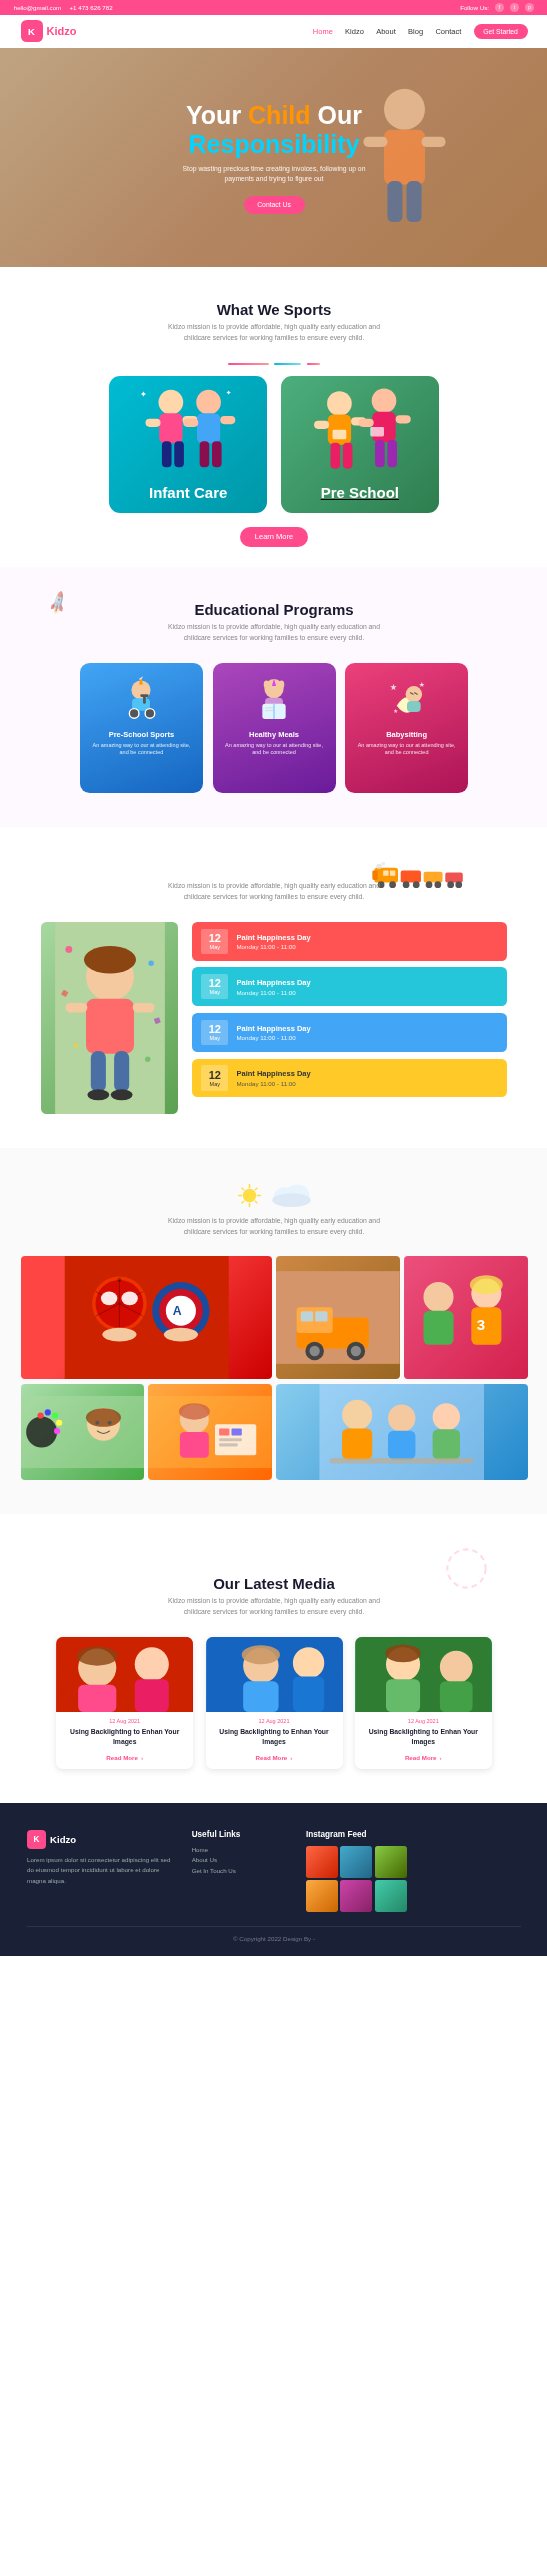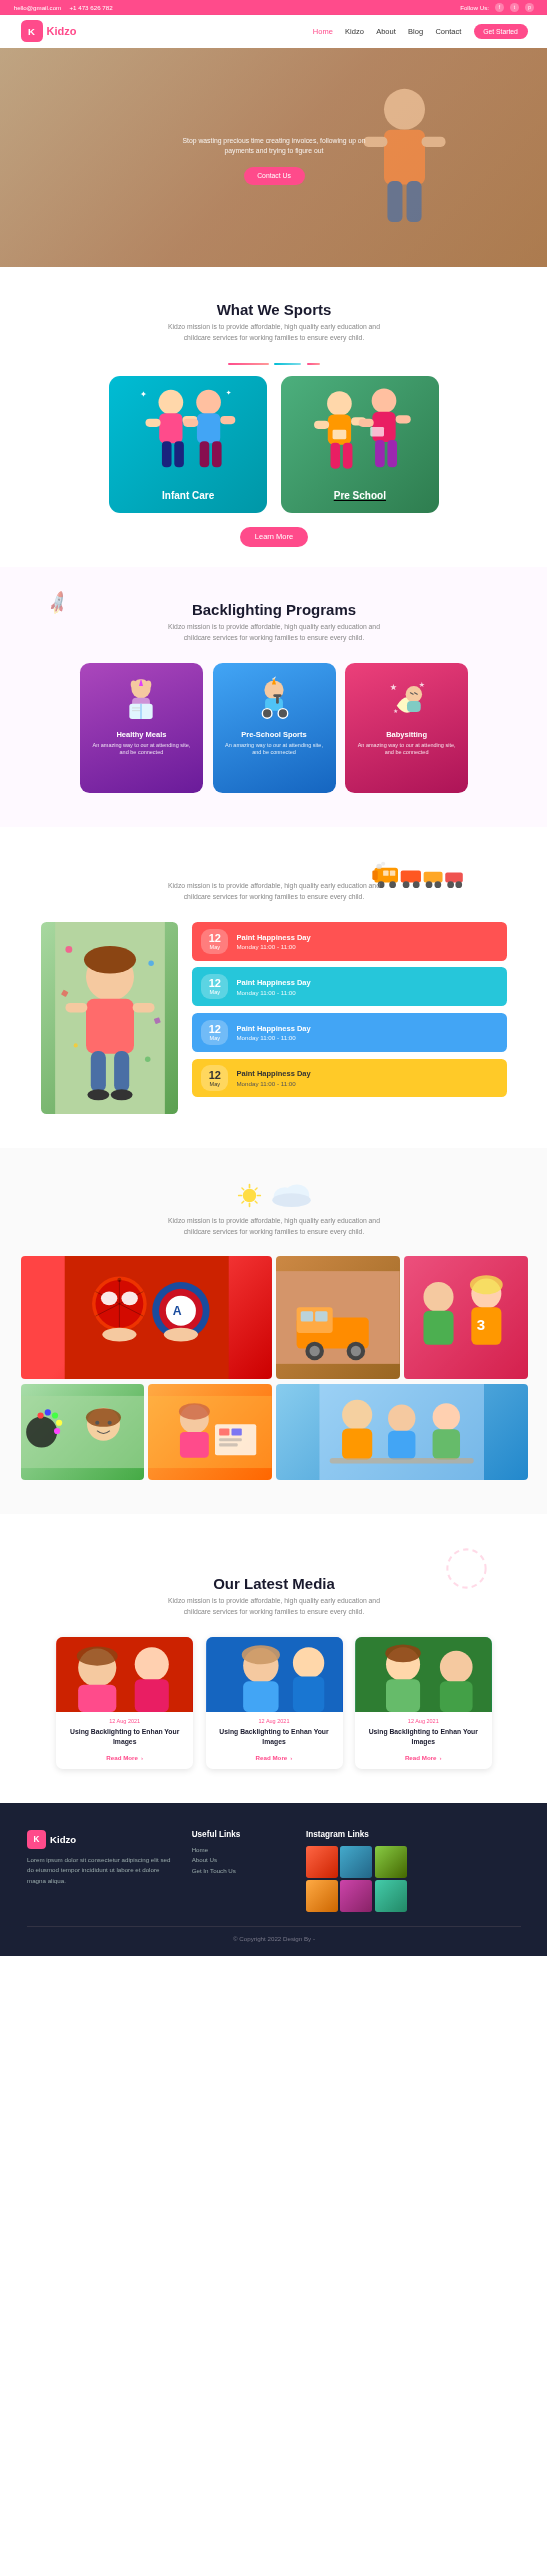--- a/index.html
+++ b/index.html
@@ -80,21 +80,21 @@
     }
     .offer-card.blue { background: linear-gradient(135deg, #00bcd4, #0097a7); }
     .offer-card.teal { background: linear-gradient(135deg, #4caf7d, #2e7d4f); text-decoration: underline; }
     .offer-card-illustration {
       position: absolute;
       top: 6.8px;
       width: 100%;
       display: flex;
       justify-content: center;
     }
-    .offer-card-label { color: #fff; font-size: 10px; font-weight: 700; z-index: 2; }
+    .offer-card-label { color: #fff; font-size: 15px; font-weight: 700; z-index: 2; }
     .learn-more-wrap { text-align: center; margin-top: 11px; }
     .btn-learn { background: #ff4b8b; color: #fff; padding: 5.5px 15px; border-radius: 13.7px; font-size: 7.5px; border: none; cursor: pointer; }
 
     
     .edu-section { background: #fef9ff; padding: 34px 27px; }
     .edu-cards { display: flex; gap: 9.6px; justify-content: center; margin-top: 6.8px; }
     .edu-card {
       width: 123px;
       border-radius: 9.6px;
       overflow: hidden;
@@ -114,21 +114,21 @@
     
     .events-section { background: #fff; padding: 34px 41px; }
     .events-container { display: flex; gap: 13.7px; margin-top: 13.7px; }
     .events-photo { width: 137px; flex-shrink: 0; height: 192px; background: #b5d5a0; border-radius: 5.5px; overflow: hidden; }
     .events-list { flex: 1; display: flex; flex-direction: column; gap: 6.8px; }
     .event-item { display: flex; align-items: center; gap: 8.2px; padding: 6.8px 9.6px; border-radius: 5.5px; }
     .event-item.red { background: #ff5252; }
     .event-item.teal { background: #26c6da; }
     .event-item.blue-ev { background: #42a5f5; }
     .event-item.yellow { background: #ffca28; }
-    .event-date { background: rgba(255,255,255,0.25); border-radius: 9px; padding: 4.1px 6.8px; text-align: center; min-width: 27px; }
+    .event-date { background: rgba(255,255,255,0.25); border-radius: 2px; padding: 4.1px 6.8px; text-align: center; min-width: 27px; }
     .event-date-num { font-size: 11px; font-weight: 800; color: #fff; line-height: 1; }
     .event-date-month { font-size: 5.5px; color: #fff; }
     .event-info { flex: 1; }
     .event-title { font-size: 7.5px; font-weight: 700; color: #fff; margin-bottom: 1.4px; }
     .event-time { font-size: 6.2px; color: rgba(255,255,255,0.9); }
 
     
     .gallery-section { background: #fafafa; padding: 34px 20.5px; }
     .gallery-item { background: #ddd; border-radius: 4.1px; overflow: hidden; }
     .gallery-item.large { height: 123px; }
@@ -231,20 +231,24 @@
 
       <circle cx="90" cy="50" r="30" fill="#f5c9a0"></circle>
       <rect x="60" y="80" width="60" height="80" rx="10" fill="#ff8c42"></rect>
       <rect x="30" y="90" width="35" height="15" rx="7" fill="#f5c9a0"></rect>
       <rect x="115" y="90" width="35" height="15" rx="7" fill="#f5c9a0"></rect>
       <rect x="65" y="155" width="22" height="60" rx="8" fill="#4a6fa5"></rect>
       <rect x="93" y="155" width="22" height="60" rx="8" fill="#4a6fa5"></rect>
     </svg>
   </div>
   <div class="hero-content">
+    <h1 class="hero-title">
+      <span>Your </span><span class="highlight-orange">Child</span><span> Our</span><br>
+      <span class="highlight-blue">Responsibility</span>
+    </h1>
     <p class="hero-subtitle">Stop wasting precious time creating invoices, following up on payments and trying to figure out</p>
     <button class="btn-contact">Contact Us</button>
   </div>
 </section>
 
 <section class="offer-section section-center">
   <h2 class="section-title">What We Sports</h2>
   <p class="section-desc">Kidzo mission is to provide affordable, high quality early education and childcare services for working families to ensure every child.</p>
 
   <div style="display:flex;justify-content:center;margin-bottom:11px;">
@@ -309,63 +313,63 @@
   <div class="learn-more-wrap">
     <button class="btn-learn">Learn More</button>
   </div>
 </section>
 
 <section class="edu-section section-center">
 
   <div style="position:relative;">
     <div style="position:absolute;left:20.5px;top:-6.8px;font-size:16.4px;transform:rotate(-30deg);opacity:0.5;">🚀</div>
   </div>
-  <h2 class="section-title">Backlighting Programs</h2>
+  <h2 class="section-title">Educational Programs</h2>
   <p class="section-desc">Kidzo mission is to provide affordable, high quality early education and childcare services for working families to ensure every child.</p>
 
   <div class="edu-cards">
-
-    <div class="edu-card purple-card">
-      <div class="edu-card-icon">
-        <svg viewBox="0 0 70 70" width="48" height="48">
-
-          <circle cx="35" cy="20" r="14" fill="#f5c9a0"></circle>
-          <polygon points="35,5 32,16 38,16" fill="#e040fb"></polygon>
-
-          <ellipse cx="24" cy="14" rx="4" ry="6" fill="#f5c9a0"></ellipse>
-          <ellipse cx="46" cy="14" rx="4" ry="6" fill="#f5c9a0"></ellipse>
-          <rect x="22" y="33" width="26" height="20" rx="6" fill="#ce93d8"></rect>
-
-          <rect x="18" y="42" width="34" height="22" rx="4" fill="#e1f5fe"></rect>
-          <line x1="35" y1="42" x2="35" y2="64" stroke="#90caf9" stroke-width="2"></line>
-          <line x1="22" y1="48" x2="34" y2="48" stroke="#ccc" stroke-width="1"></line>
-          <line x1="22" y1="52" x2="34" y2="52" stroke="#ccc" stroke-width="1"></line>
-        </svg>
-      </div>
-      <div class="edu-card-title">Healthy Meals</div>
-      <div class="edu-card-desc">An amazing way to our at attending site, and be connected</div>
-    </div>
 
     <div class="edu-card blue-card">
       <div class="edu-card-icon">
         <svg viewBox="0 0 70 70" width="48" height="48">
 
           <circle cx="35" cy="22" r="14" fill="#f5c9a0"></circle>
           <path d="M35 8 L38 2 L32 6Z" fill="#fff" opacity="0.9"></path>
 
           <polygon points="35,4 32,14 38,14" fill="#ff9800"></polygon>
 
           <rect x="22" y="34" width="26" height="18" rx="6" fill="#4fc3f7"></rect>
           <circle cx="25" cy="56" r="7" fill="#555" stroke="#fff" stroke-width="2"></circle>
           <circle cx="48" cy="56" r="7" fill="#555" stroke="#fff" stroke-width="2"></circle>
           <rect x="38" y="30" width="4" height="12" rx="2" fill="#555"></rect>
           <rect x="34" y="28" width="12" height="4" rx="2" fill="#555"></rect>
         </svg>
       </div>
       <div class="edu-card-title">Pre-School Sports</div>
+      <div class="edu-card-desc">An amazing way to our at attending site, and be connected</div>
+    </div>
+
+    <div class="edu-card purple-card">
+      <div class="edu-card-icon">
+        <svg viewBox="0 0 70 70" width="48" height="48">
+
+          <circle cx="35" cy="20" r="14" fill="#f5c9a0"></circle>
+          <polygon points="35,5 32,16 38,16" fill="#e040fb"></polygon>
+
+          <ellipse cx="24" cy="14" rx="4" ry="6" fill="#f5c9a0"></ellipse>
+          <ellipse cx="46" cy="14" rx="4" ry="6" fill="#f5c9a0"></ellipse>
+          <rect x="22" y="33" width="26" height="20" rx="6" fill="#ce93d8"></rect>
+
+          <rect x="18" y="42" width="34" height="22" rx="4" fill="#e1f5fe"></rect>
+          <line x1="35" y1="42" x2="35" y2="64" stroke="#90caf9" stroke-width="2"></line>
+          <line x1="22" y1="48" x2="34" y2="48" stroke="#ccc" stroke-width="1"></line>
+          <line x1="22" y1="52" x2="34" y2="52" stroke="#ccc" stroke-width="1"></line>
+        </svg>
+      </div>
+      <div class="edu-card-title">Healthy Meals</div>
       <div class="edu-card-desc">An amazing way to our at attending site, and be connected</div>
     </div>
 
     <div class="edu-card pink-card">
       <div class="edu-card-icon">
         <svg viewBox="0 0 70 70" width="48" height="48">
 
           <path d="M20 45 Q35 20 50 45 Q35 65 20 45Z" fill="#fff9c4"></path>
           <circle cx="45" cy="28" r="12" fill="#f5c9a0"></circle>
 
@@ -723,21 +727,21 @@
 
     <div>
       <div class="footer-col-title">Useful Links</div>
       <a class="footer-link">Home</a>
       <a class="footer-link">About Us</a>
       <a class="footer-link">Get In Touch Us</a>
     </div>
 
 
     <div>
-      <div class="footer-col-title">Instagram Links</div>
+      <div class="footer-col-title">Instagram Feed</div>
       <div class="footer-insta-grid">
         <div class="footer-insta-item fi1"></div>
         <div class="footer-insta-item fi2"></div>
         <div class="footer-insta-item fi3"></div>
         <div class="footer-insta-item fi4"></div>
         <div class="footer-insta-item fi5"></div>
         <div class="footer-insta-item fi6"></div>
       </div>
     </div>
   </div>

